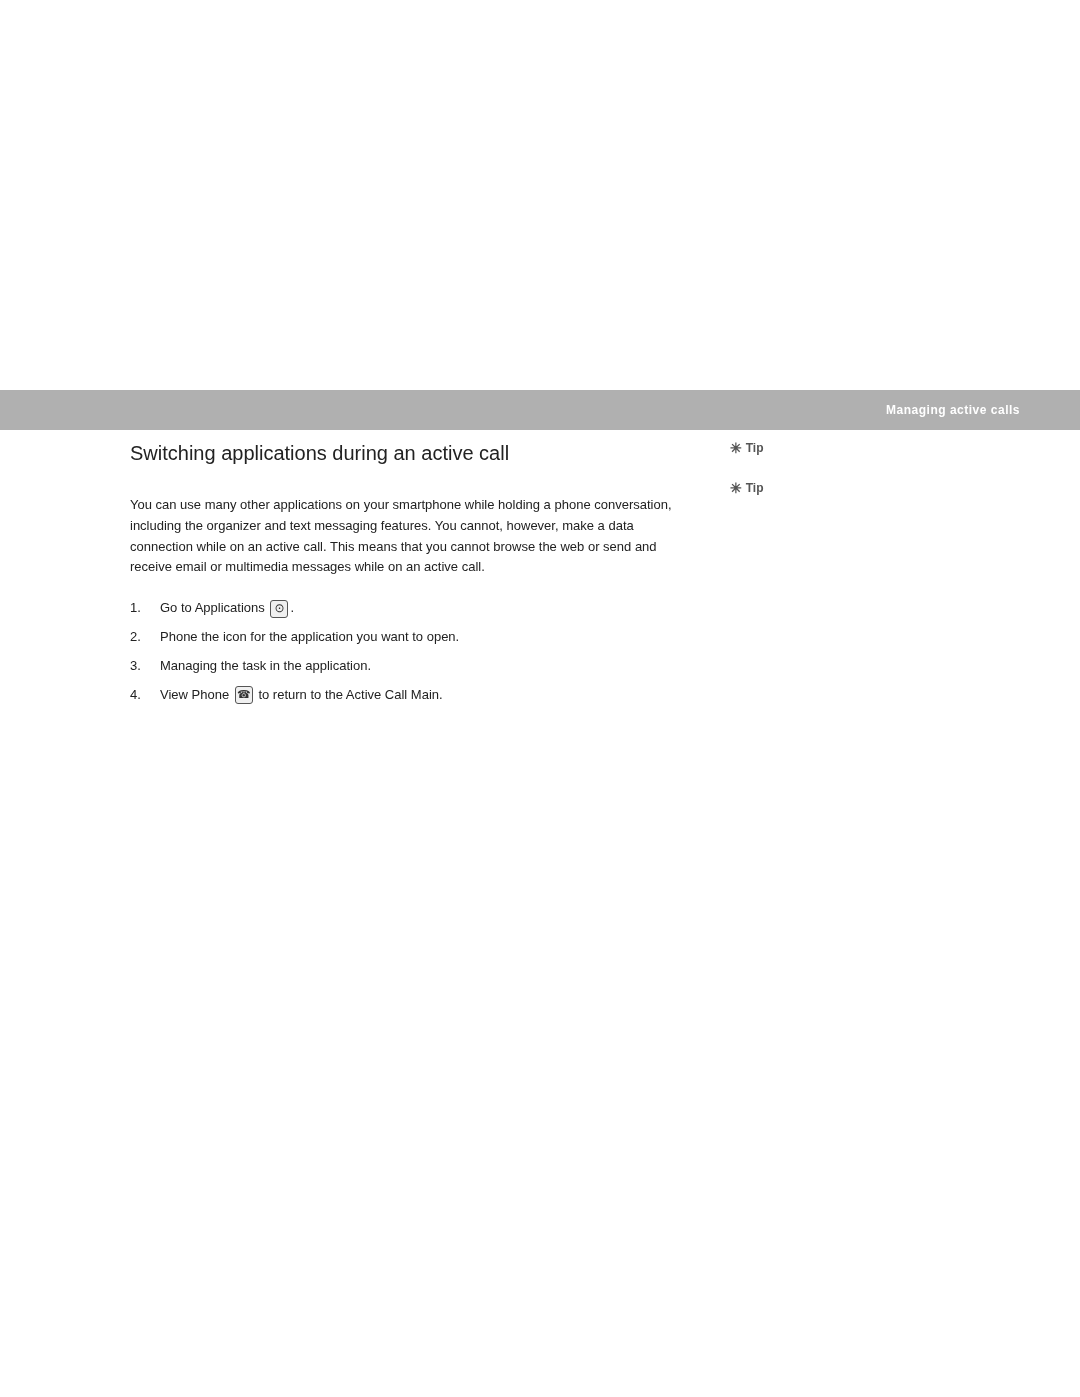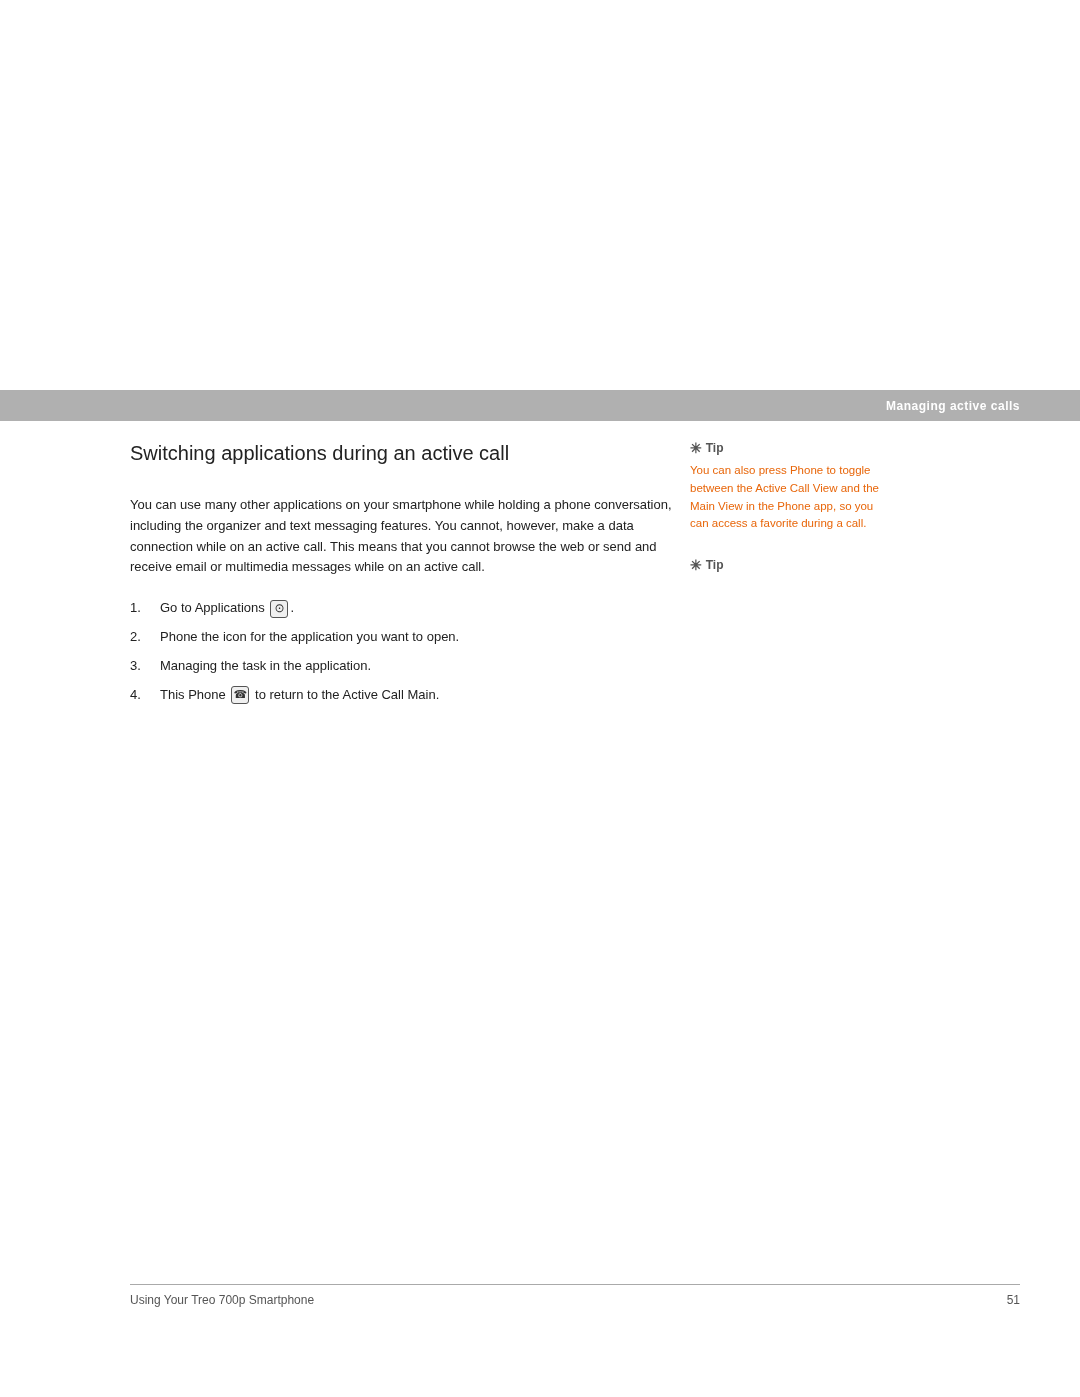--- a/index.html
+++ b/index.html
@@ -23,21 +23,21 @@
       position: relative;
       padding: 0;
     }
 
     
     .header-bar {
       position: absolute;
       top: 390px;
       left: 0;
       right: 0;
-      height: 31px;
+      height: 40px;
       background: #b0b0b0;
       display: flex;
       align-items: center;
       justify-content: flex-end;
       padding-right: 60px;
     }
 
     .header-bar-title {
       color: #ffffff;
       font-size: 12px;
@@ -45,20 +45,21 @@
       letter-spacing: 0.5px;
     }
 
     
     .main-content {
       position: absolute;
       top: 440px;
       left: 130px;
       right: 60px;
       display: flex;
+      gap: 40px;
     }
 
     
     .left-column {
       flex: 1;
       max-width: 560px;
     }
 
     .section-title {
       font-size: 20px;
@@ -221,48 +222,43 @@
         </li>
 
         <li>
           <span class="step-number">3.</span>
           <span class="step-text">Managing the task in the application.</span>
         </li>
 
         <li>
           <span class="step-number">4.</span>
           <span class="step-text">
-            <span>This Phone</span>
+            <span>View Phone</span>
             <span class="inline-icon phone-icon"></span>
             <span> to return to the Active Call Main.</span>
           </span>
         </li>
       </ol>
 
     </div>
 
     <div class="right-column">
-
-      <div class="tip-block">
-        <div class="tip-heading">
-          <span class="tip-star">✳</span>
-          <span>Tip</span>
-        </div>
-        <p class="tip-text">You can also press Phone to toggle between the Active Call View and the Main View in the Phone app, so you can access a favorite during a call.</p>
-      </div>
 
       <div class="tip-block">
         <div class="tip-heading">
           <span class="tip-star">✳</span>
           <span>Tip</span>
         </div>
       </div>
 
+      <div class="tip-block">
+        <div class="tip-heading">
+          <span class="tip-star">✳</span>
+          <span>Tip</span>
+        </div>
+      </div>
+
     </div>
 
   </div>
 
-  <div class="footer">
-    <span class="footer-text">Using Your Treo 700p Smartphone</span>
-    <span class="footer-page">51</span>
-  </div>
 
 </div>
 
 </body></html>

